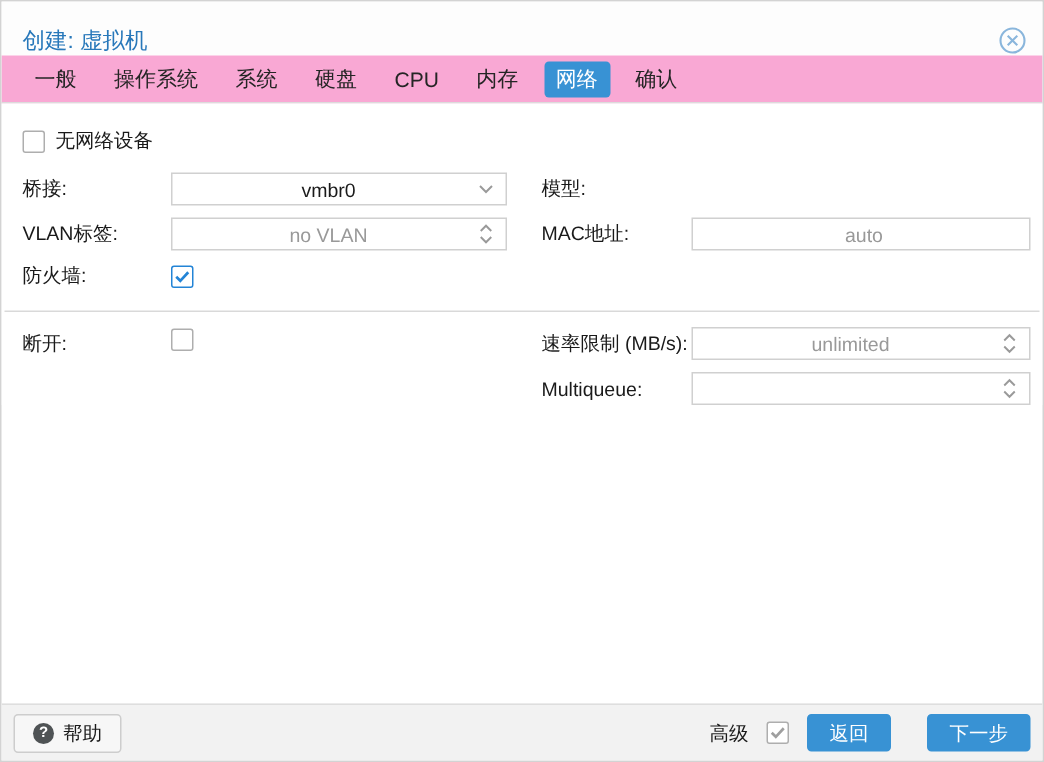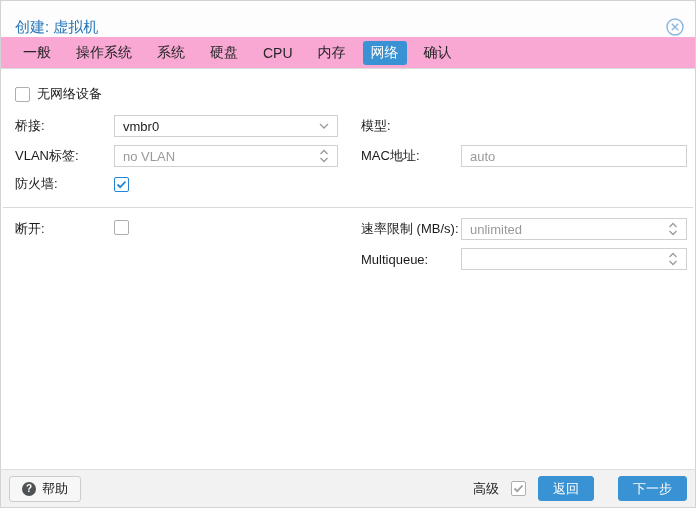--- a/index.html
+++ b/index.html
@@ -72,21 +72,21 @@
     border: 1px solid #d0d0d0;
     background: #ffffff;
     display: flex; align-items: center;
     padding: 0 4px 0 8px;
     width: 100%;
   }
   .field .value {
     flex: 1;
     font-size: 13px;
     color: #1a1a1a;
-    white-space: nowrap; overflow: hidden;
+    white-space: nowrap; overflow: hidden; text-align: center;
   }
   .field .value.placeholder { color: #999999; }
   .trigger {
     width: 18px; height: 100%;
     display: flex; align-items: center; justify-content: center;
     cursor: pointer;
   }
   
   .cb {
     width: 15px; height: 15px;

